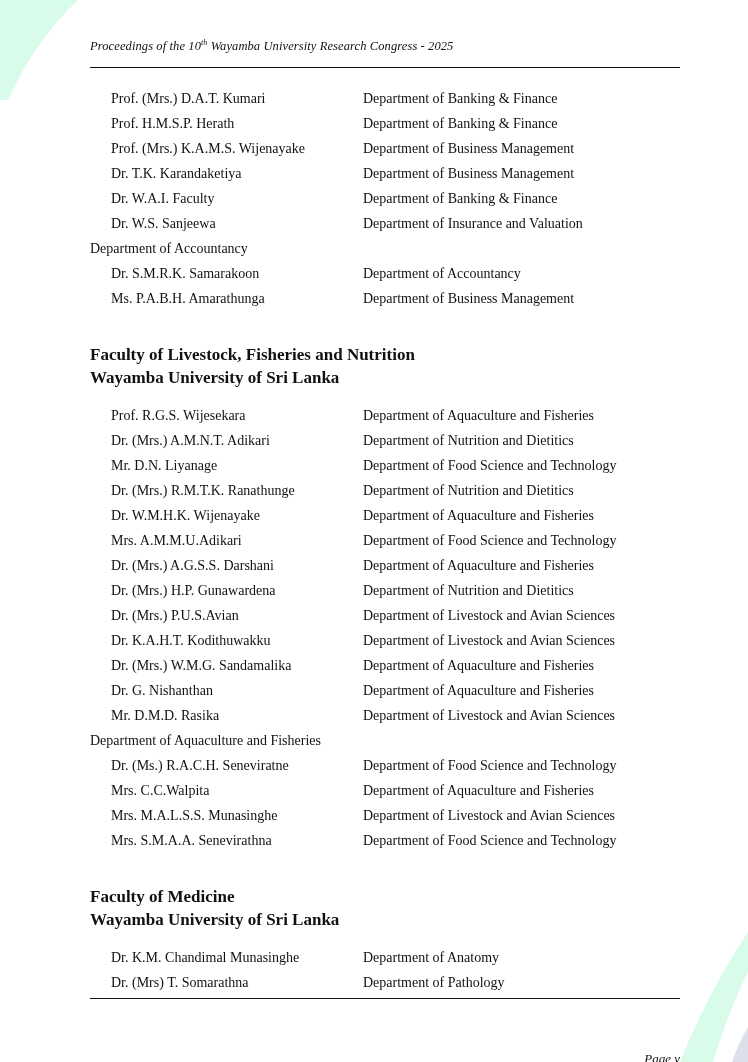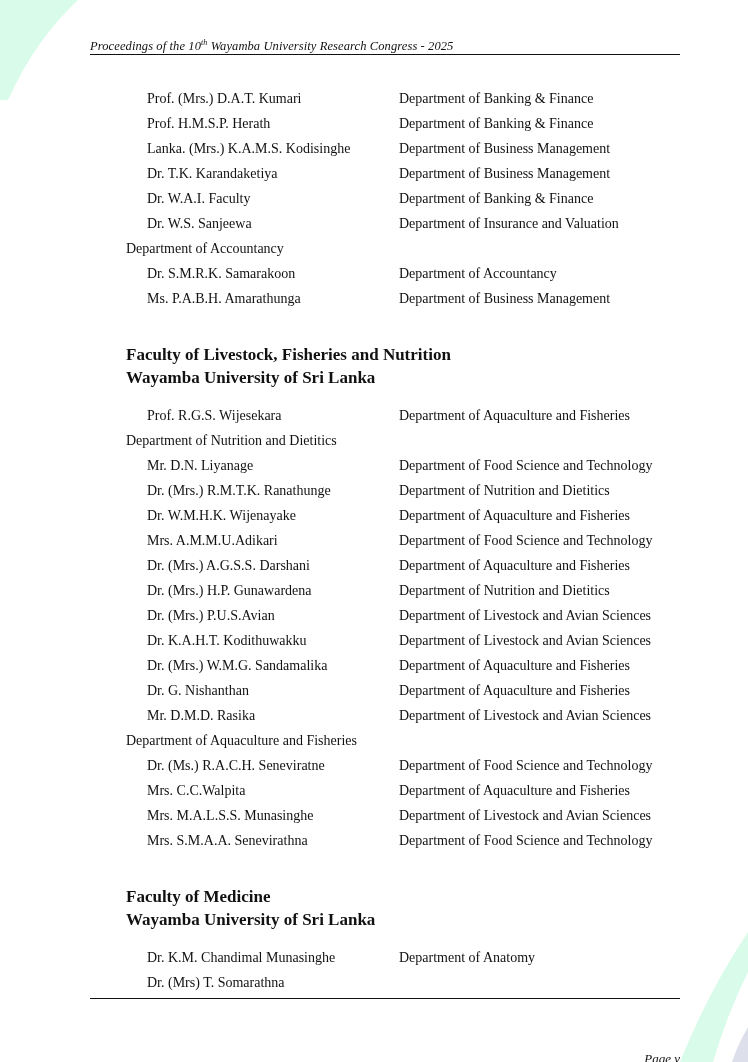--- a/index.html
+++ b/index.html
@@ -10,25 +10,25 @@
     color: #111;
   }
   .deco { position: absolute; pointer-events: none; }
   .deco-tl { left: 0; top: 0; width: 90px; height: 100px; }
   .deco-br { right: 0; bottom: 0; width: 80px; height: 130px; }
 
   .header {
     position: absolute; left: 90px; top: 38px; width: 590px;
     font-family: "Liberation Serif", serif; font-style: italic;
     font-size: 12.5px; letter-spacing: 0.1px;
-    padding-bottom: 0; border-bottom: 1.6px solid #111;
+    padding-bottom: 13px; border-bottom: 1.6px solid #111;
   }
   .header sup { font-size: 8px; }
 
-  .content { position: absolute; left: 90px; top: 86px; width: 590px; margin-left: 36px; }
+  .content { position: absolute; left: 90px; top: 86px; width: 590px; }
   .row {
     display: flex; height: 25px; align-items: center;
     font-family: "Liberation Serif", serif; font-size: 14px;
   }
   .row .name { width: 273px; padding-left: 21px; box-sizing: border-box; }
   .row .dept { flex: 1; }
 
   .section { font-family: "Liberation Serif", serif; }
   .faculty-title {
     font-weight: bold; font-size: 17px; height: 23px; line-height: 23px;
@@ -64,21 +64,21 @@
     <div class="section">
       <div class="row">
         <span class="name">Prof. (Mrs.) D.A.T. Kumari</span>
         <span class="dept">Department of Banking &amp; Finance</span>
       </div>
       <div class="row">
         <span class="name">Prof. H.M.S.P. Herath</span>
         <span class="dept">Department of Banking &amp; Finance</span>
       </div>
       <div class="row">
-        <span class="name">Lanka. (Mrs.) K.A.M.S. Kodisinghe</span>
+        <span class="name">Prof. (Mrs.) K.A.M.S. Wijenayake</span>
         <span class="dept">Department of Business Management</span>
       </div>
       <div class="row">
         <span class="name">Dr. T.K. Karandaketiya</span>
         <span class="dept">Department of Business Management</span>
       </div>
       <div class="row">
         <span class="name">Dr. W.A.I. Faculty</span>
         <span class="dept">Department of Banking &amp; Finance</span>
       </div>
@@ -101,20 +101,21 @@
     <div class="section">
       <div class="gap-after-list"></div>
       <div class="faculty-title">Faculty of Livestock, Fisheries and Nutrition</div>
       <div class="faculty-title">Wayamba University of Sri Lanka</div>
       <div class="gap-after-head"></div>
       <div class="row">
         <span class="name">Prof. R.G.S. Wijesekara</span>
         <span class="dept">Department of Aquaculture and Fisheries</span>
       </div>
       <div class="row">
+        <span class="name">Dr. (Mrs.) A.M.N.T. Adikari</span>
         <span class="dept">Department of Nutrition and Dietitics</span>
       </div>
       <div class="row">
         <span class="name">Mr. D.N. Liyanage</span>
         <span class="dept">Department of Food Science and Technology</span>
       </div>
       <div class="row">
         <span class="name">Dr. (Mrs.) R.M.T.K. Ranathunge</span>
         <span class="dept">Department of Nutrition and Dietitics</span>
       </div>
@@ -178,18 +179,19 @@
       <div class="gap-after-list"></div>
       <div class="faculty-title">Faculty of Medicine</div>
       <div class="faculty-title">Wayamba University of Sri Lanka</div>
       <div class="gap-after-head"></div>
       <div class="row">
         <span class="name">Dr. K.M. Chandimal Munasinghe</span>
         <span class="dept">Department of Anatomy</span>
       </div>
       <div class="row">
         <span class="name">Dr. (Mrs) T. Somarathna</span>
+        <span class="dept">Department of Pathology</span>
       </div>
     </div>
   </div>
 
 <div class="footer-rule"></div>
 <div class="page-num">Page v</div>
 
 </body></html>

